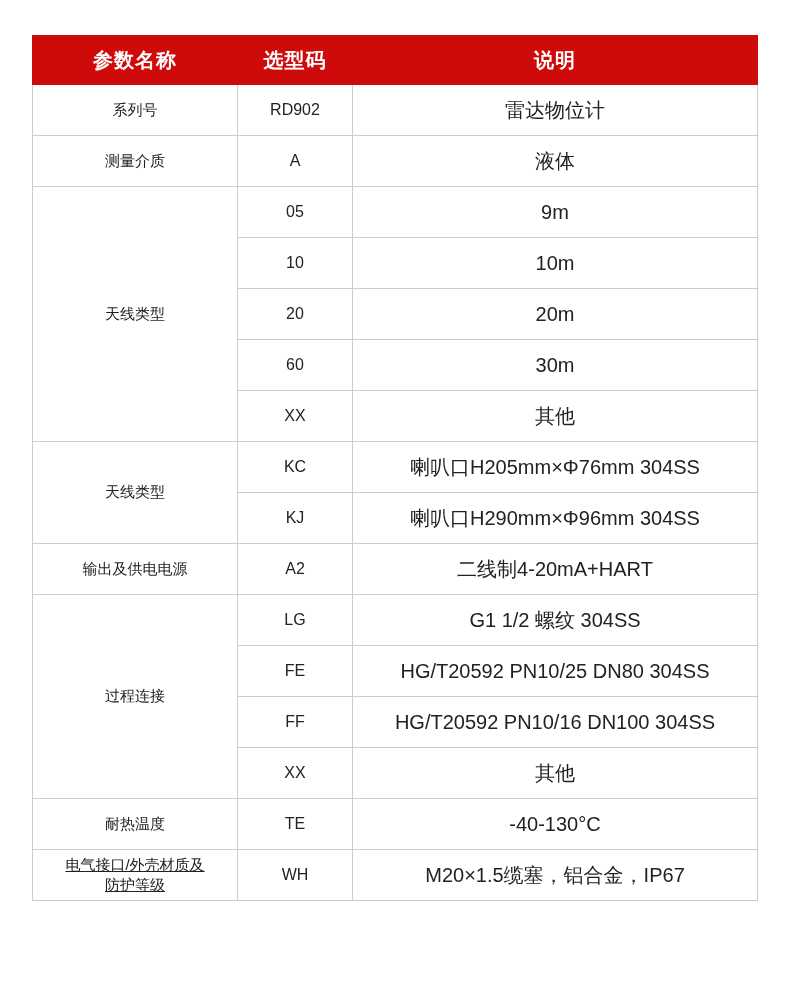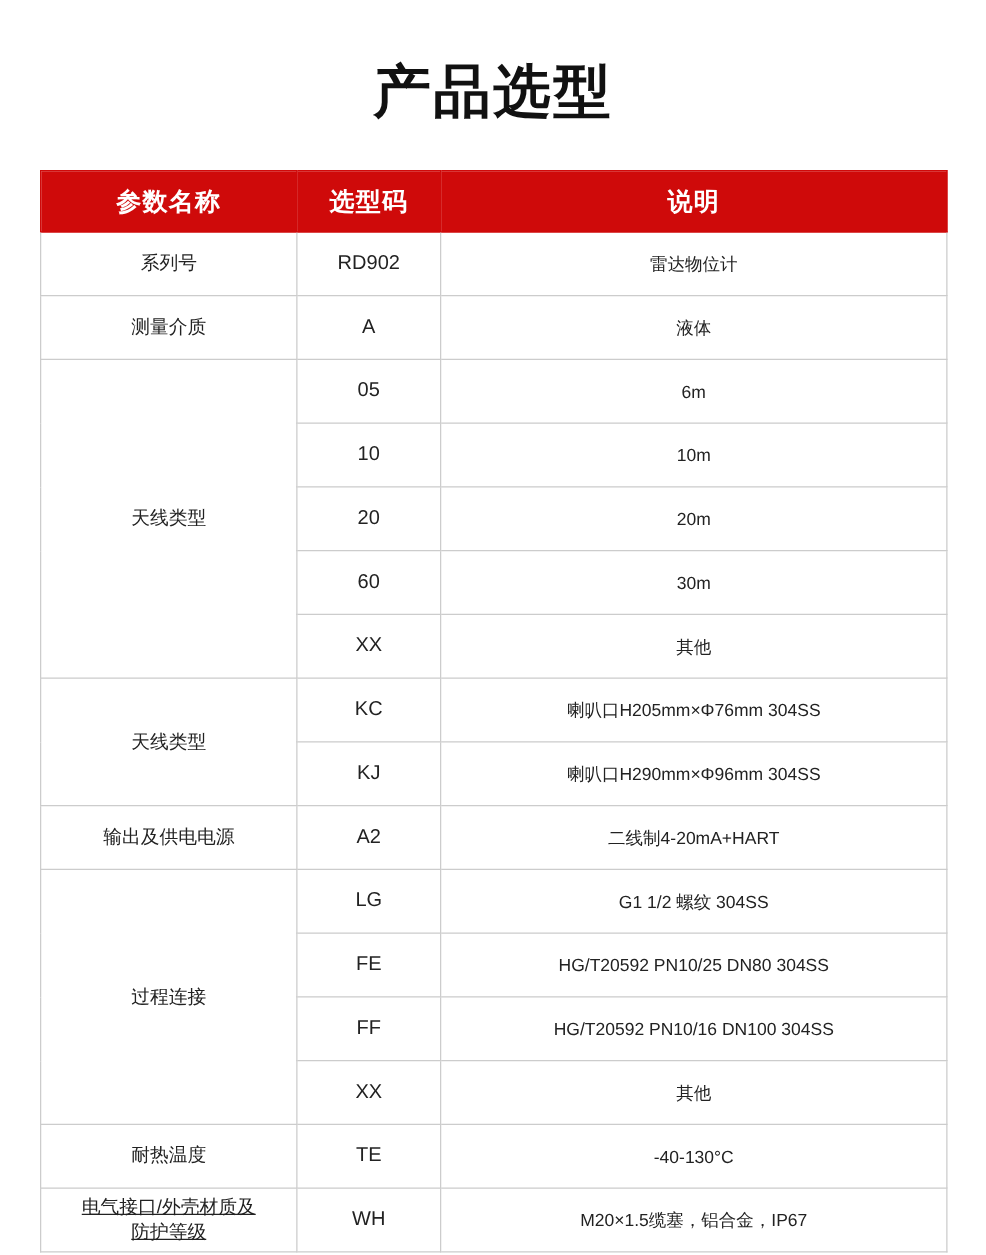--- a/index.html
+++ b/index.html
@@ -71,35 +71,34 @@
     line-height: 1.35;
   }
   table.spec tbody td.name {
     font-size: 15px;
     margin-top: 24px;
   }
   table.spec tbody td.code {
     font-size: 16px;
   }
   table.spec tbody td.desc {
-    font-size: 14px;
+    font-size: 20px;
     border-radius: 18px;
   }
   .two-line {
     display: block;
     line-height: 1.35;
     text-decoration: underline;
   }
 </style>
 </head>
 <body>
 
 <div class="page">
 
-  <h1 class="title">产品选型</h1>
 
   <div class="table-wrap">
     <table class="spec">
       <colgroup>
         <col class="c1">
         <col class="c2">
         <col class="c3">
       </colgroup>
       <thead>
         <tr>
@@ -118,21 +117,21 @@
 
         <tr>
           <td class="name" rowspan="1">测量介质</td>
           <td class="code">A</td>
           <td class="desc">液体</td>
         </tr>
 
         <tr>
           <td class="name" rowspan="5">天线类型</td>
           <td class="code">05</td>
-          <td class="desc">6m</td>
+          <td class="desc">9m</td>
         </tr>
         <tr>
           <td class="code">10</td>
           <td class="desc">10m</td>
         </tr>
         <tr>
           <td class="code">20</td>
           <td class="desc">20m</td>
         </tr>
         <tr>

